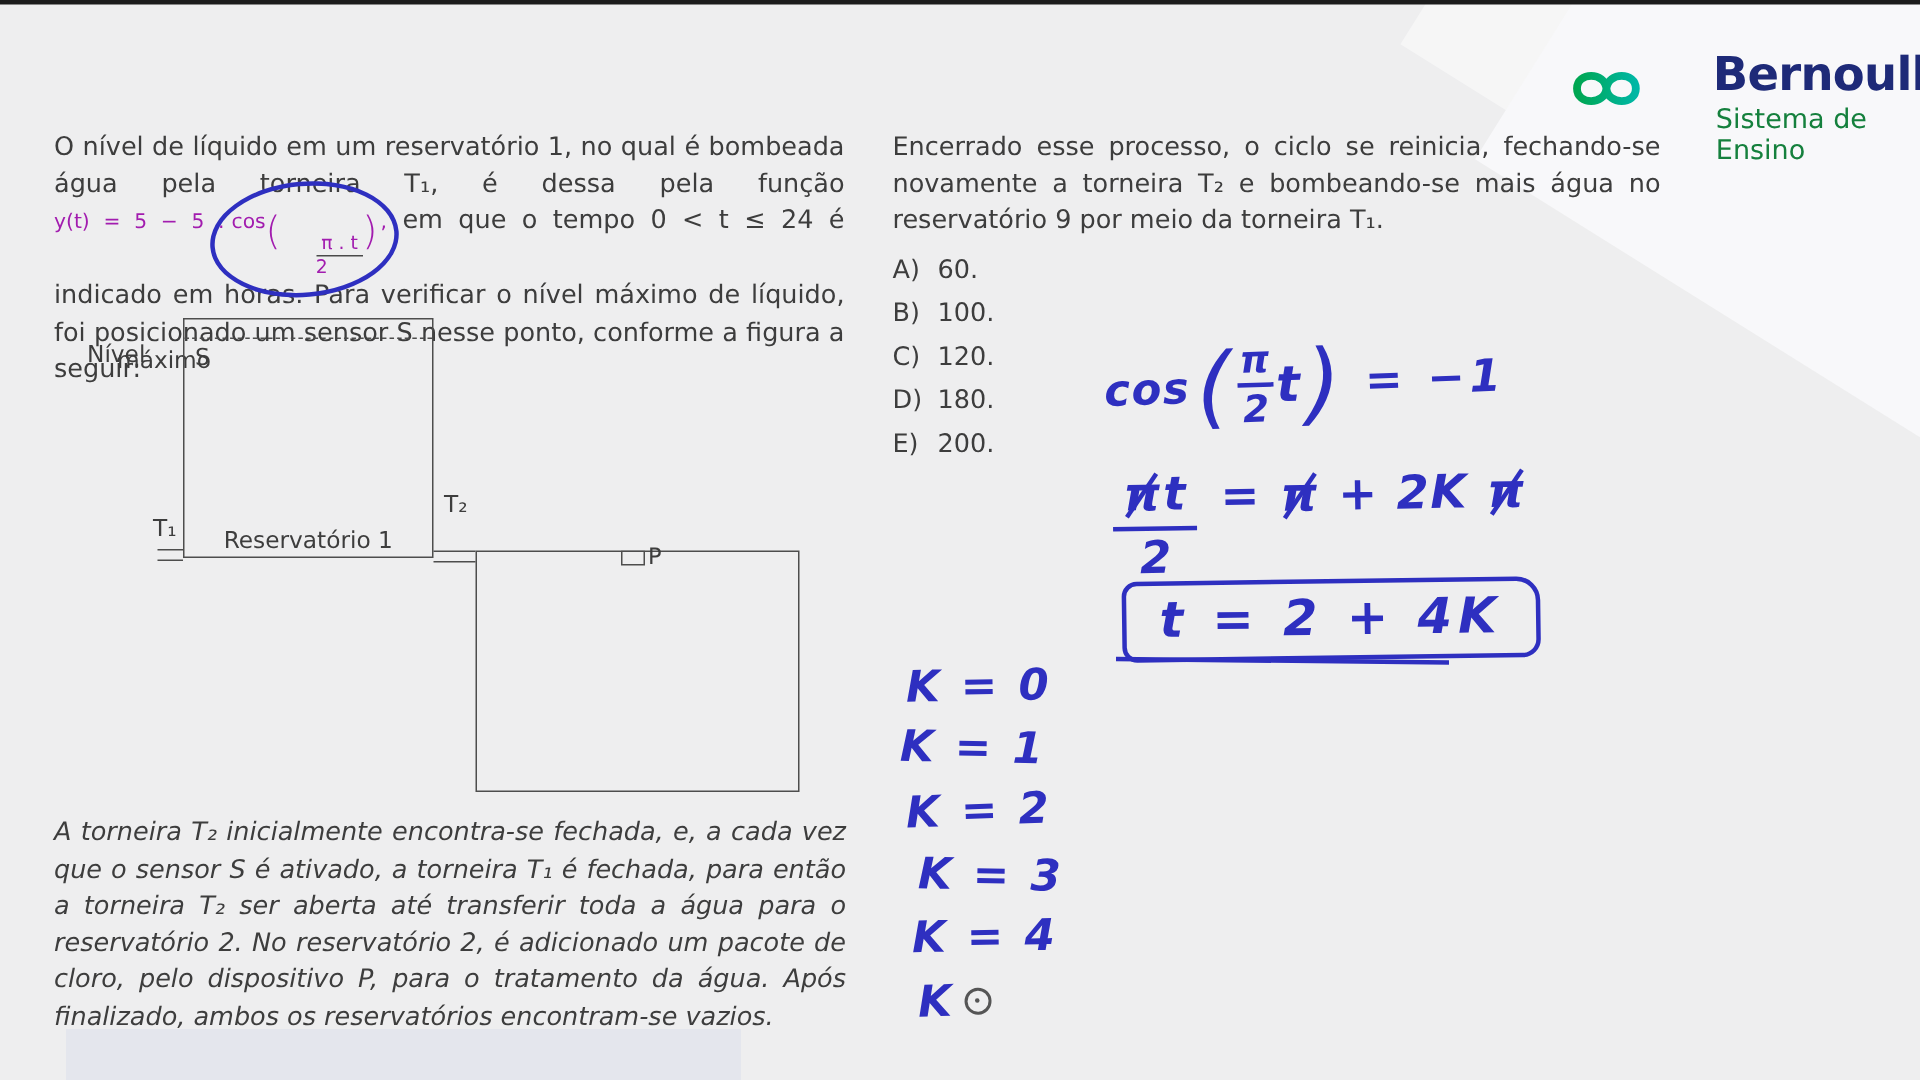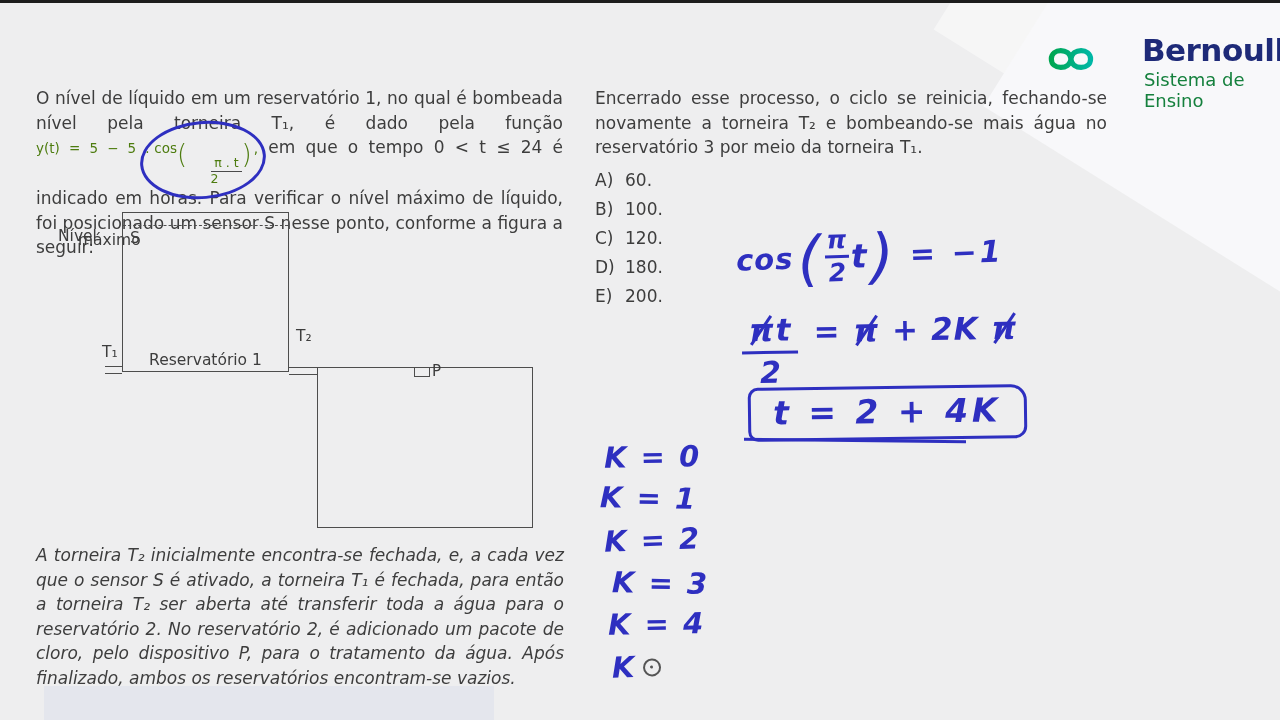--- a/index.html
+++ b/index.html
@@ -25,21 +25,21 @@
   .logo-tagline{font-size:18px;color:#15803d;margin-top:2px;margin-left:2px;}
 
   
   .para{font-size:17px;line-height:24.5px;text-align:justify;margin:0;}
   .col-left-p1{position:absolute;left:36px;top:86px;width:527px;}
   .col-left-p2{position:absolute;left:36px;top:543px;width:528px;font-style:italic;}
   .col-right{position:absolute;left:595px;top:86px;width:512px;}
   .col-right .para{margin-bottom:2px;}
 
   
-  .inline-formula{font-size:13.5px;white-space:nowrap;color:#4d7c0f;}
+  .inline-formula{font-size:13.5px;white-space:nowrap;color:#a21caf;}
   .frac{display:inline-flex;flex-direction:column;align-items:center;vertical-align:-1.15em;font-size:12.5px;line-height:1.15;}
   .fnum{border-bottom:1px solid #4a4a4a;padding:0 3px;margin-left:24px;}
   .fparen{font-size:26px;font-weight:300;vertical-align:-0.4em;}
   .circled{position:relative;display:inline-block;padding:0 2px;}
   .hand-ellipse{position:absolute;left:-12px;top:-15px;right:-13px;bottom:-13px;
     border:3px solid #2e2fc0;border-radius:50%;transform:rotate(-5deg);}
 
   
   .options{list-style:none;margin:6px 0 0 0;padding:0;}
   .options li{display:flex;height:29px;align-items:center;font-size:17px;}
@@ -122,21 +122,21 @@
         </linearGradient>
       </defs>
       <path d="M10,20 C10,8 30,8 31,20 C32,32 52,32 52,20 C52,8 32,8 31,20 C30,32 10,32 10,20 Z" fill="none" stroke="url(#infgrad)" stroke-width="5.6" stroke-linejoin="round" stroke-linecap="round"></path>
     </svg>
     <div class="logo-text">
       <div class="logo-name">Bernoulli</div>
       <div class="logo-tagline">Sistema de Ensino</div>
     </div>
   </header>
 
-  <p class="para col-left-p1"><span>O nível de líquido em um reservatório 1, no qual é bombeada nível pela torneira T₁, é dado pela função </span><span class="inline-formula"><span>y(t) = 5 − 5 .</span> <span class="circled"><span>cos</span><span class="fparen">(</span><span class="frac">
+  <p class="para col-left-p1"><span>O nível de líquido em um reservatório 1, no qual é bombeada água pela torneira T₁, é dessa pela função </span><span class="inline-formula"><span>y(t) = 5 − 5 .</span> <span class="circled"><span>cos</span><span class="fparen">(</span><span class="frac">
             <span class="fnum">π . t</span>
             <span class="fden">2</span>
           </span><span class="fparen">)</span><span class="hand-ellipse"></span></span><span>,</span></span><span> em que o tempo 0 &lt; t ≤ 24 é indicado em horas. Para verificar o nível máximo de líquido, foi posicionado um sensor S nesse ponto, conforme a figura a seguir:</span></p>
 
   <div class="diagram">
     <span class="lvl lvl-1">Nível</span>
     <span class="lvl lvl-2">máximo</span>
 
     <div class="res res1">
       <div class="dash"></div>
@@ -154,21 +154,21 @@
 
     <div class="res res2">
       <div class="p-square"></div>
       <span class="p-label">P</span>
     </div>
   </div>
 
   <p class="para col-left-p2">A torneira T₂ inicialmente encontra-se fechada, e, a cada vez que o sensor S é ativado, a torneira T₁ é fechada, para então a torneira T₂ ser aberta até transferir toda a água para o reservatório 2. No reservatório 2, é adicionado um pacote de cloro, pelo dispositivo P, para o tratamento da água. Após finalizado, ambos os reservatórios encontram-se vazios.</p>
 
   <section class="col-right">
-    <p class="para">Encerrado esse processo, o ciclo se reinicia, fechando-se novamente a torneira T₂ e bombeando-se mais água no reservatório 3 por meio da torneira T₁.</p>
+    <p class="para">Encerrado esse processo, o ciclo se reinicia, fechando-se novamente a torneira T₂ e bombeando-se mais água no reservatório 9 por meio da torneira T₁.</p>
     <ul class="options">
       <li>
           <span class="opt-label">A)</span>
           <span class="opt-value">60.</span>
         </li>
       <li>
           <span class="opt-label">B)</span>
           <span class="opt-value">100.</span>
         </li>
       <li>

